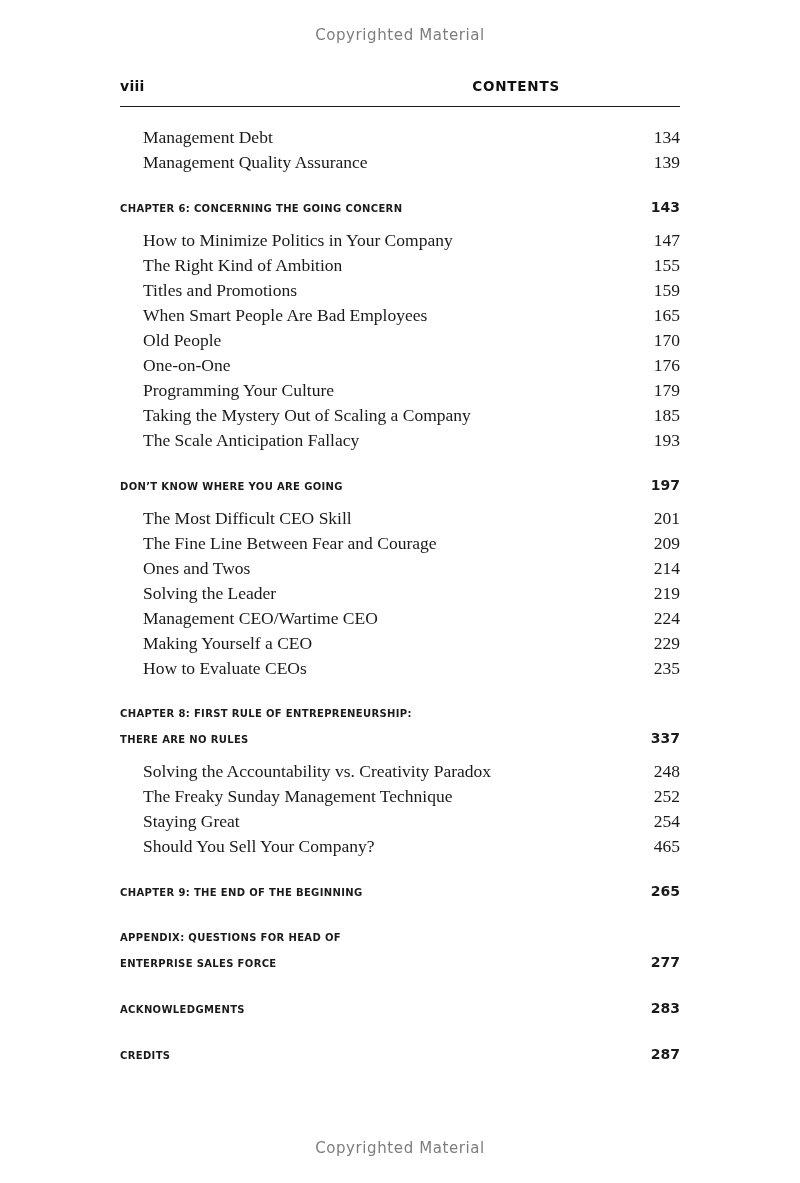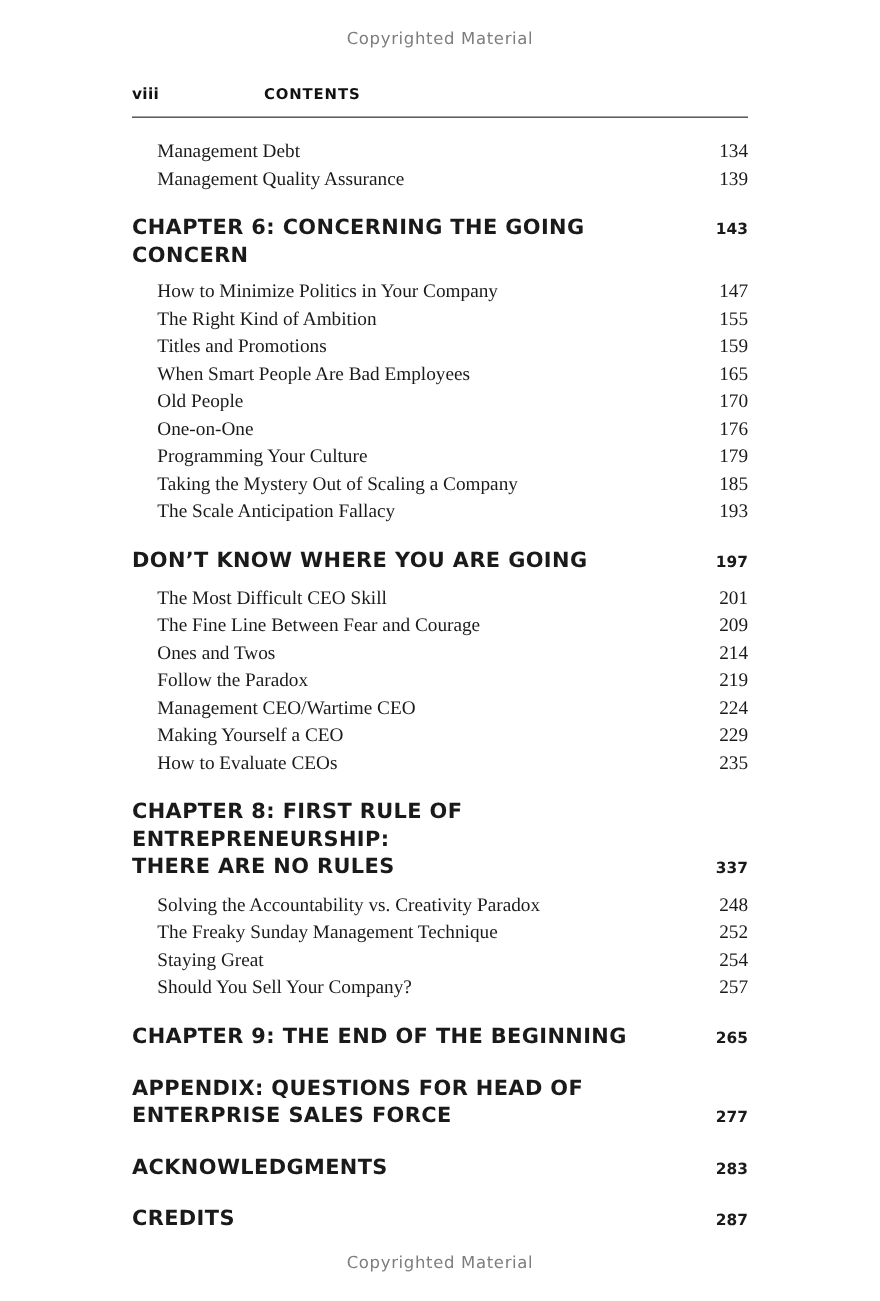--- a/index.html
+++ b/index.html
@@ -52,21 +52,21 @@
     padding-bottom: 12px;
   }
   .folio {
     width: 120px;
     text-align: left;
     font-size: 14px;
     letter-spacing: 0.3px;
   }
   .running-title {
     flex: 1;
-    text-align: left;
+    text-align: right;
     padding-right: 120px;
   }
   .rule {
     border-bottom: 1.3px solid #1a1a1a;
     margin-bottom: 18px;
   }
 
   .toc {
     width: 560px;
   }
@@ -93,21 +93,21 @@
   .entry.section .page-no {
     font-family: "Liberation Serif", serif;
     font-size: 17.5px;
   }
 
   
   .entry.chapter .label,
   .entry.chapter .page-no {
     font-family: "DejaVu Sans", sans-serif;
     font-weight: bold;
-    font-size: 19px;
+    font-size: 10px;
     letter-spacing: 0.35px;
   }
   .entry.chapter {
     line-height: 25px;
   }
   .entry.chapter .page-no {
     letter-spacing: 0;
     font-size: 14px;
     text-align: right;
   }
@@ -196,21 +196,21 @@
         </div>
         <div class="entry section">
           <span class="label">The Fine Line Between Fear and Courage</span>
           <span class="page-no">209</span>
         </div>
         <div class="entry section">
           <span class="label">Ones and Twos</span>
           <span class="page-no">214</span>
         </div>
         <div class="entry section">
-          <span class="label">Follow the Paradox</span>
+          <span class="label">Solving the Leader</span>
           <span class="page-no">219</span>
         </div>
         <div class="entry section">
           <span class="label">Management CEO/Wartime CEO</span>
           <span class="page-no">224</span>
         </div>
         <div class="entry section">
           <span class="label">Making Yourself a CEO</span>
           <span class="page-no">229</span>
         </div>
@@ -235,21 +235,21 @@
         <div class="entry section">
           <span class="label">The Freaky Sunday Management Technique</span>
           <span class="page-no">252</span>
         </div>
         <div class="entry section">
           <span class="label">Staying Great</span>
           <span class="page-no">254</span>
         </div>
         <div class="entry section">
           <span class="label">Should You Sell Your Company?</span>
-          <span class="page-no">257</span>
+          <span class="page-no">465</span>
         </div>
         <div class="spacer-lg"></div>
         <div class="entry chapter">
           <span class="label">CHAPTER 9: THE END OF THE BEGINNING</span>
           <span class="page-no">265</span>
         </div>
         <div class="spacer-lg"></div>
         <div class="entry chapter">
           <span class="label">APPENDIX: QUESTIONS FOR HEAD OF</span>
           <span class="page-no"></span>

